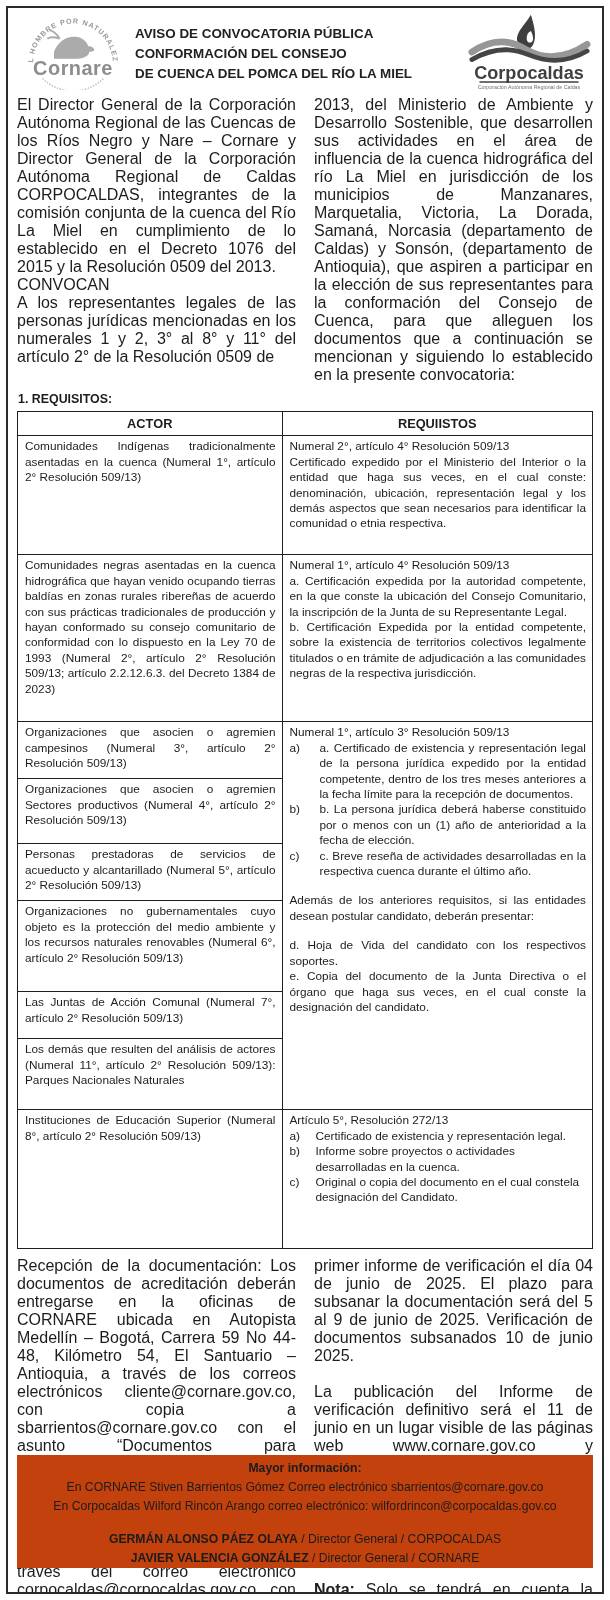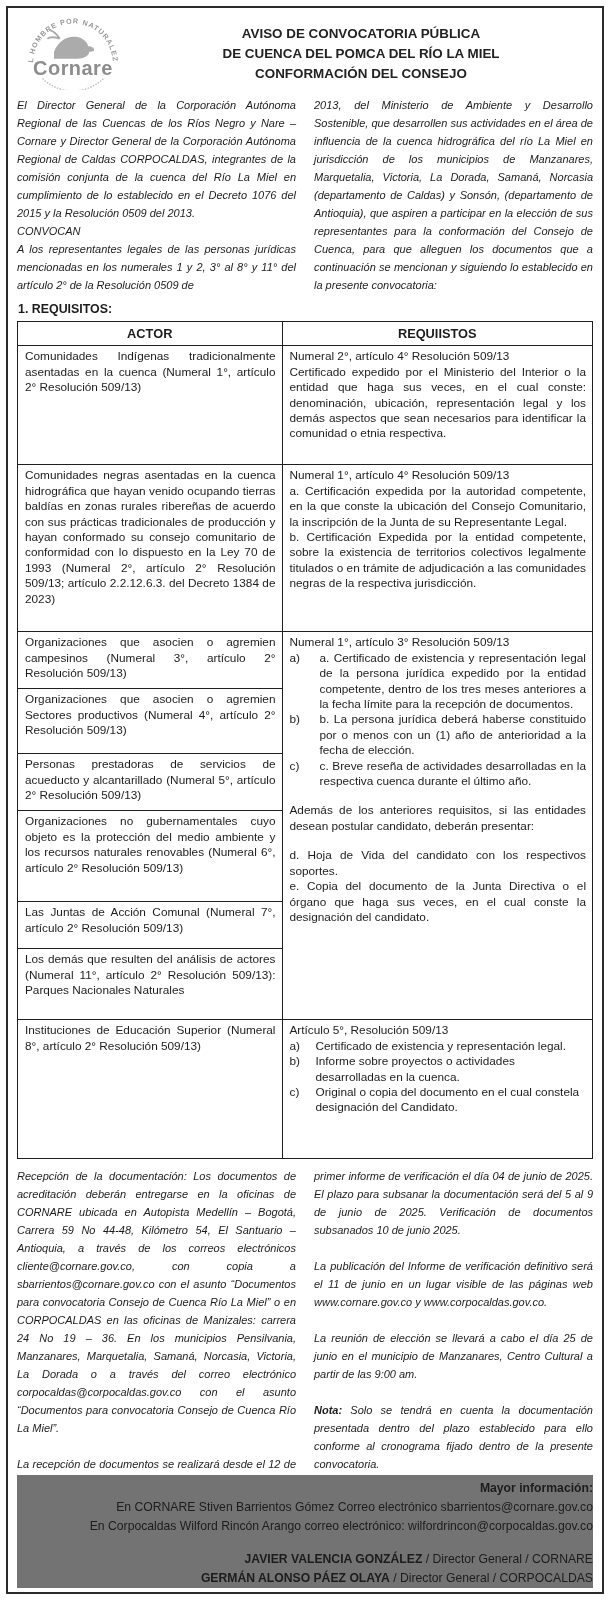--- a/index.html
+++ b/index.html
@@ -1,26 +1,26 @@
 <!DOCTYPE html>
 <html><head>
 <meta charset="utf-8">
 <style>
   html,body{margin:0;padding:0;background:#e8e8e8;}
   body{width:610px;height:1600px;font-family:"Liberation Sans",sans-serif;color:#1c1c1c;position:relative;background:#fff;}
   .page{position:absolute;left:6px;top:6px;right:6px;bottom:6px;border:2px solid #2b2b2b;background:#fff;
         padding:8px 9px;box-sizing:border-box;overflow:hidden;}
   
   .header{display:flex;justify-content:space-between;align-items:center;height:76px;margin-bottom:4px;}
-  .title-block{flex:1;text-align:center;font-weight:bold;font-size:13.4px;line-height:1.5;color:#222;padding:0 6px;}
+  .title-block{flex:1;font-weight:bold;font-size:13.4px;line-height:1.5;color:#222;padding:0 6px;}
   .logo{flex:none;}
   
   .two-col{display:flex;gap:18px;}
   .col{flex:1;min-width:0;}
-  .col p{margin:0;text-align:justify;font-size:11px;line-height:18px;font-style:italic;}
+  .col p{margin:0;text-align:justify;font-size:16px;line-height:18px;}
   .intro{margin-bottom:8px;}
   .bottom{margin-top:8px;}
   .bottom .col p{margin:0 0 18px;}
   .bottom .col p:last-child{margin-bottom:0;}
   .noj{text-align:left;}
   
   .req-heading{font-weight:bold;font-size:12.4px;margin:0 0 5px 1px;}
   
   table.req{width:100%;border-collapse:collapse;table-layout:fixed;font-size:11.8px;line-height:15.4px;padding-left:38px;}
   table.req col.c1{width:46%;} table.req col.c2{width:54%;}
@@ -32,21 +32,21 @@
   .sp{height:14px;}
   .hitem{display:flex;margin:0;}
   .hitem .marker{flex:none;width:30px;}
   .hitem .htext{flex:1;text-align:justify;}
   .hitem.narrow .marker{width:14px;}
   .hitem.narrow .htext{text-align:left;margin-left:12px;}
   .h-r1{height:112px;} .h-r2{height:160px;} .h-r3{height:50px;} .h-r4{height:58px;margin-top:7px;}
   .h-r5{height:50px;} .h-r6{height:84px;} .h-r7{height:40px;} .h-r8{height:64px;} .h-r9{height:132px;}
   .r9head{margin:2px 0 12px 6px;text-align:left;}
   
-  .footer{position:absolute;left:9px;right:9px;bottom:4px;text-align:right;font-size:12.2px;line-height:19px;background:#737373;padding-top:4px;}
+  .footer{position:absolute;left:9px;right:9px;bottom:24px;text-align:center;font-size:12.2px;line-height:19px;background:#c2410c;padding-top:4px;}
   .footer .f-head{font-weight:bold;}
   .sigs{margin-top:14px;}
   .sig b{font-weight:bold;}
   
   .arc-text{font-size:7.5px;letter-spacing:1.1px;fill:#979797;font-weight:bold;}
   .cornare-word{font-size:21px;font-weight:bold;fill:#8d8d8d;letter-spacing:0.5px;}
   .corpo-word{font-size:19px;font-weight:bold;fill:#3f3f3f;}
   .corpo-sub{font-size:5.6px;fill:#6f6f6f;}
 </style>
 </head>
@@ -62,22 +62,33 @@
           </defs>
         <text class="arc-text"><textPath href="#arcTop" startOffset="50%" text-anchor="middle">EL HOMBRE POR NATURALEZA</textPath></text>
         <path d="M38,40 c4,-11 13,-17 23,-16 c8,1 12,6 13,10 c4,0 7,2 6,5 l-5,1 c0,4 -6,7 -12,7 l-25,0 z" fill="#ababab"></path>
         <path d="M44,26 q-5,-8 -11,-9 M44,26 q-9,-3 -13,0" stroke="#ababab" fill="none" stroke-width="2"></path>
         <text x="58" y="64" text-anchor="middle" class="cornare-word">Cornare</text>
         <path d="M 26 68 A 46 46 0 0 0 90 68" stroke="#bcbcbc" stroke-width="1.5" fill="none" stroke-dasharray="1.5,1.5"></path>
       </svg>
     </div>
     <div class="title-block">
       <div>AVISO DE CONVOCATORIA PÚBLICA</div>
+      <div>CONFORMACIÓN DEL CONSEJO</div>
       <div>DE CUENCA DEL POMCA DEL RÍO LA MIEL</div>
-      <div>CONFORMACIÓN DEL CONSEJO</div>
+    </div>
+    <div class="logo">
+      <svg width="128" height="80" viewBox="0 0 132 84">
+        <path d="M68,3 C61,15 51,22 54,32 C56,40 66,42 70,35 C75,27 71,13 68,3 Z" fill="#3f3f3f"></path>
+        <path d="M65,22 c-3,6 -1,11 3,10 c3,-1 3,-6 0,-12 z" fill="#ffffff"></path>
+        <path d="M6,42 C28,27 46,29 62,39 C84,52 106,48 127,34" stroke="#979797" stroke-width="7" fill="none" stroke-linecap="round"></path>
+        <path d="M6,50 C30,36 50,38 66,45 C90,55 110,51 127,41" stroke="#454545" stroke-width="5" fill="none" stroke-linecap="round"></path>
+        <text x="66" y="70" text-anchor="middle" class="corpo-word">Corpocaldas</text>
+        <line x1="14" y1="73.5" x2="118" y2="73.5" stroke="#3f3f3f" stroke-width="1.4"></line>
+        <text x="66" y="81" text-anchor="middle" class="corpo-sub">Corporación Autónoma Regional de Caldas</text>
+      </svg>
     </div>
   </div>
 
   <div class="two-col intro">
     <div class="col">
       <p>El Director General de la Corporación Autónoma Regional de las Cuencas de los Ríos Negro y Nare – Cornare y Director General de la Corporación Autónoma Regional de Caldas CORPOCALDAS, integrantes de la comisión conjunta de la cuenca del Río La Miel en cumplimiento de lo establecido en el Decreto 1076 del 2015 y la Resolución 0509 del 2013.</p>
       <p class="noj">CONVOCAN</p>
       <p>A los representantes legales de las personas jurídicas mencionadas en los numerales 1 y 2, 3° al 8° y 11° del artículo 2° de la Resolución 0509 de</p>
     </div>
     <div class="col">
@@ -146,21 +157,21 @@
     </tr>
     <tr>
       <td class="actor h-r7">Las Juntas de Acción Comunal (Numeral 7°, artículo 2° Resolución 509/13)</td>
     </tr>
     <tr>
       <td class="actor h-r8">Los demás que resulten del análisis de actores (Numeral 11°, artículo 2° Resolución 509/13): Parques Nacionales Naturales</td>
     </tr>
     <tr>
       <td class="actor h-r9">Instituciones de Educación Superior (Numeral 8°, artículo 2° Resolución 509/13)</td>
       <td class="reqc">
-        <p class="r9head">Artículo 5°, Resolución 509/13</p>
+        <p class="r9head">Artículo 5°, Resolución 272/13</p>
         <div class="hitem narrow">
           <span class="marker">a)</span>
           <span class="htext">Certificado de existencia y representación legal.</span>
         </div>
         <div class="hitem narrow">
           <span class="marker">b)</span>
           <span class="htext">Informe sobre proyectos o actividades desarrolladas en la cuenca.</span>
         </div>
         <div class="hitem narrow">
           <span class="marker">c)</span>
@@ -182,18 +193,18 @@
       <p>La reunión de elección se llevará a cabo el día 25 de junio en el municipio de Manzanares, Centro Cultural a partir de las 9:00 am.</p>
       <p><b>Nota:</b> <span>Solo se tendrá en cuenta la documentación presentada dentro del plazo establecido para ello conforme al cronograma fijado dentro de la presente convocatoria.</span></p>
     </div>
   </div>
 
   <div class="footer">
     <div class="f-head">Mayor información:</div>
     <div>En CORNARE Stiven Barrientos Gómez Correo electrónico sbarrientos@cornare.gov.co</div>
     <div>En Corpocaldas Wilford Rincón Arango correo electrónico: wilfordrincon@corpocaldas.gov.co</div>
     <div class="sigs">
+      <div class="sig"><b>GERMÁN ALONSO PÁEZ OLAYA</b><span> / Director General / CORPOCALDAS</span></div>
       <div class="sig"><b>JAVIER VALENCIA GONZÁLEZ</b><span> / Director General / CORNARE</span></div>
-      <div class="sig"><b>GERMÁN ALONSO PÁEZ OLAYA</b><span> / Director General / CORPOCALDAS</span></div>
     </div>
   </div>
 
 </div>
 
 </body></html>

